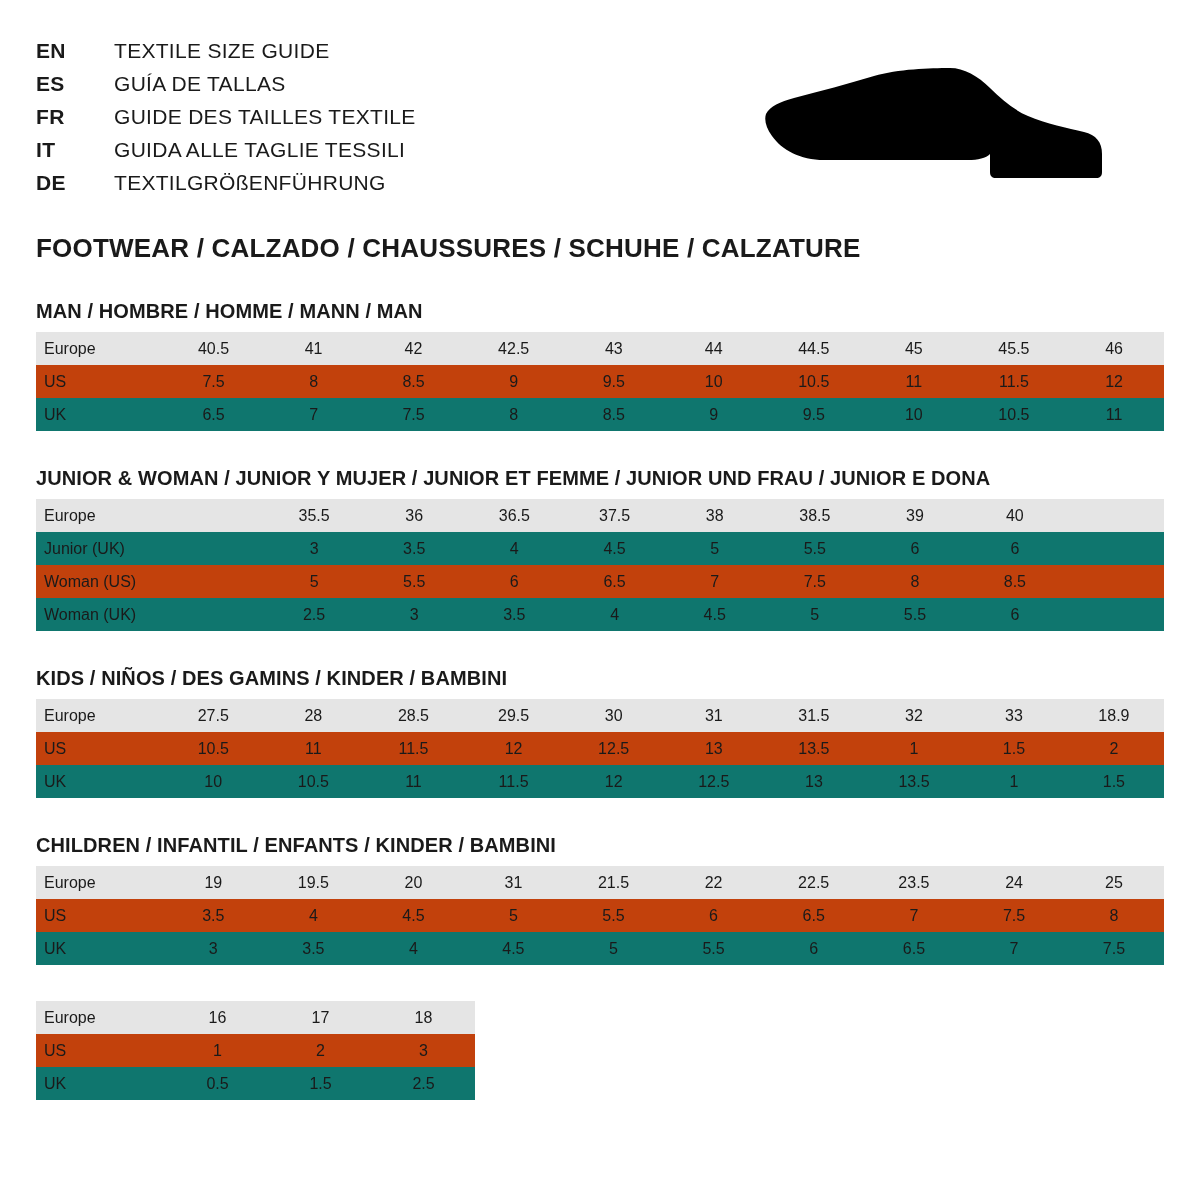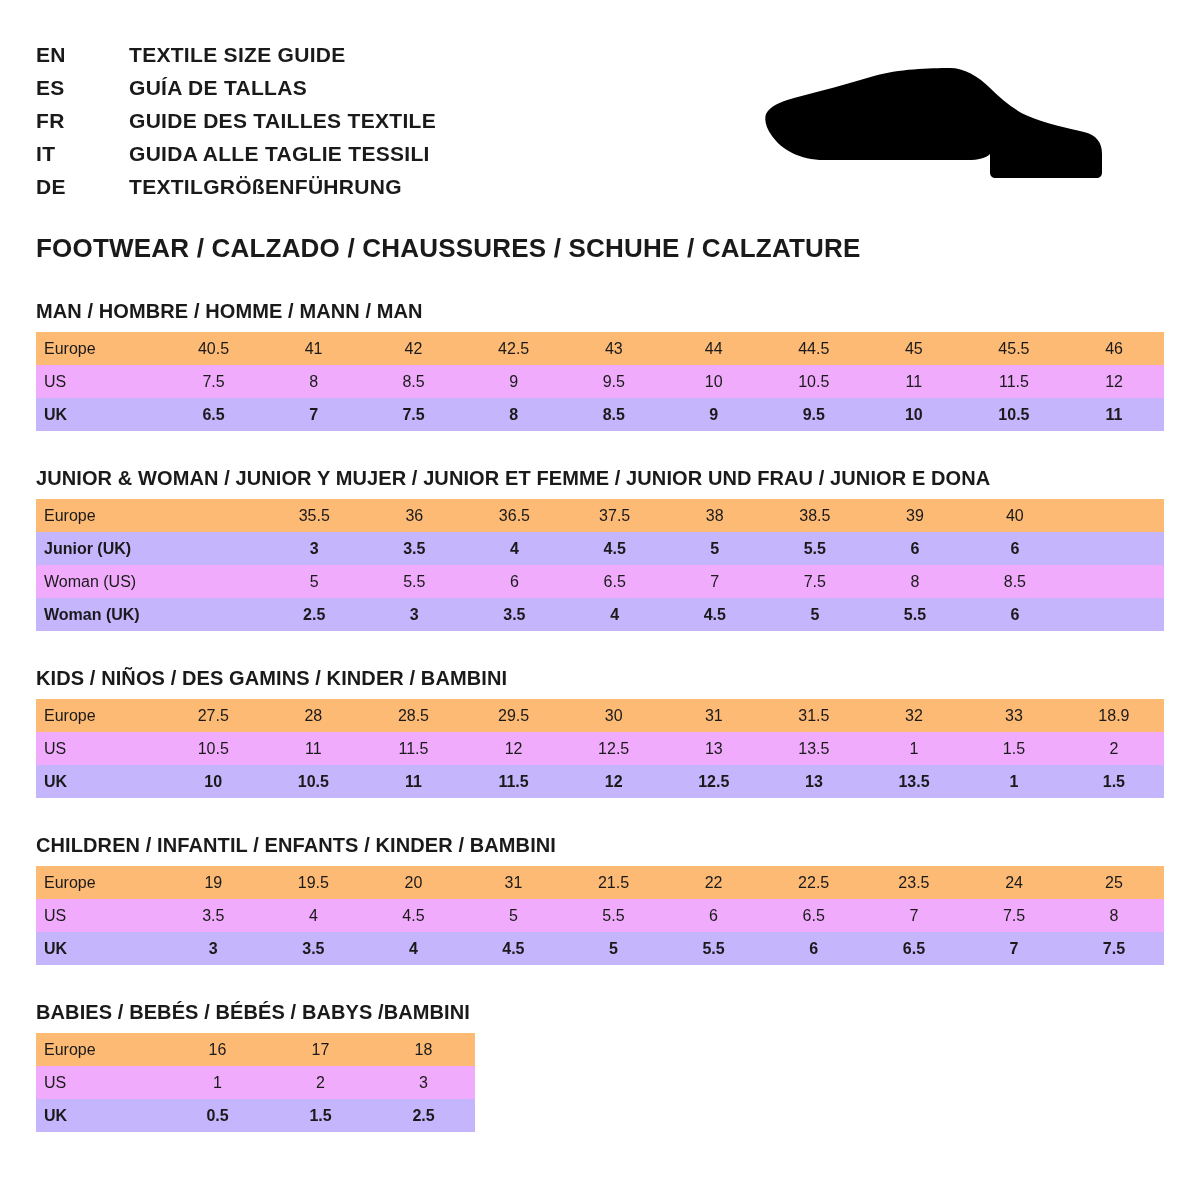--- a/index.html
+++ b/index.html
@@ -26,33 +26,32 @@
   .header {
     display: flex;
     align-items: flex-start;
     justify-content: space-between;
   }
   .lang-block {
     display: block;
   }
   .lang-row {
     display: flex;
-    align-items: flex-end;
+    align-items: center;
     height: 33px;
-    gap: 15px;
   }
   .lang-code {
     width: 78px;
     font-size: 21px;
     font-weight: bold;
     letter-spacing: 0.3px;
   }
   .lang-title {
     font-size: 21px;
-    font-weight: bold;
+    font-weight: normal;
     letter-spacing: 0.3px;
   }
 
   .shoe-wrap {
     width: 370px;
     margin-right: 30px;
     margin-top: 28px;
   }
   .shoe-wrap svg { display:block; }
 
@@ -83,28 +82,27 @@
     padding: 0;
     text-align: center;
     vertical-align: middle;
     white-space: nowrap;
   }
   table.size-table td.rowlabel {
     text-align: left;
     padding-left: 8px;
   }
   tr.shaded td {
-    background: #fdba74;
+    background: #e5e5e5;
   }
   tr.plain td {
-    background: #f0abfc;
+    background: #c2410c;
   }
   tr.light td {
-    background: #c4b5fd;
-    font-weight: bold;
+    background: #0f766e;
   }
 
   
   .w-label { width: 130px; }
   .w-cell  { width: 103px; }
 
   .babies .w-label { width: 130px; }
   .babies .w-cell  { width: 103px; }
 </style>
 </head>
@@ -408,21 +406,20 @@
           <td>6</td>
           <td>6.5</td>
           <td>7</td>
           <td>7.5</td>
         </tr>
       </tbody>
     </table>
   </div>
 
   <div class="section babies">
-    <div class="section-title">BABIES / BEBÉS / BÉBÉS / BABYS /BAMBINI</div>
     <table class="size-table">
       <colgroup>
         <col class="w-label">
           <col class="w-cell">
           <col class="w-cell">
           <col class="w-cell">
       </colgroup>
       <tbody>
         <tr class="shaded">
           <td class="rowlabel">Europe</td>

